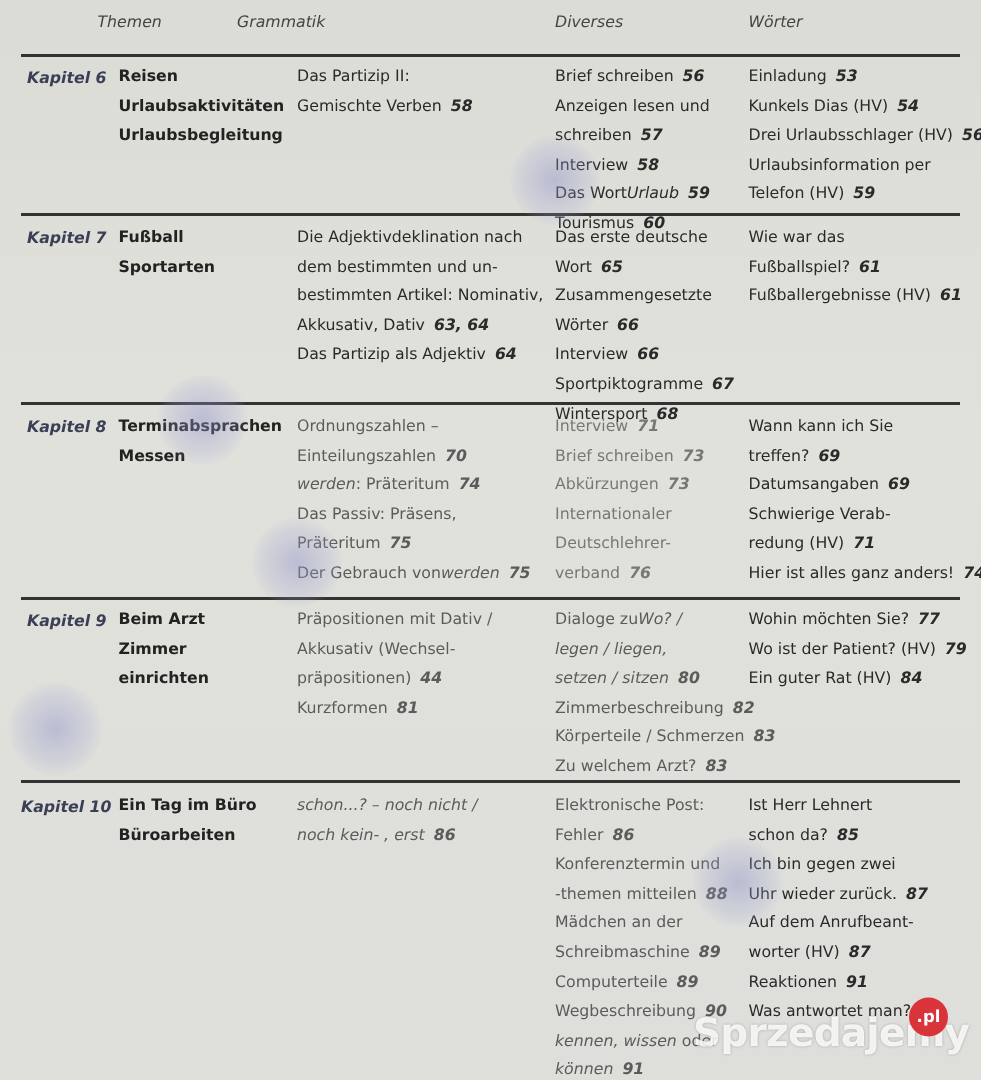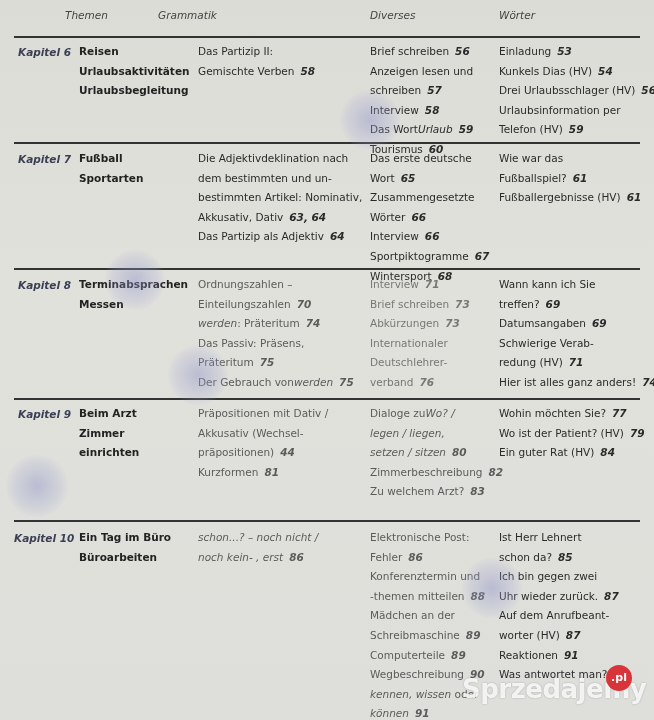--- a/index.html
+++ b/index.html
@@ -139,20 +139,21 @@
           <div><span>Präpositionen mit Dativ /</span></div>
           <div><span>Akkusativ (Wechsel-</span></div>
           <div><span>präpositionen)</span><span class="pg">44</span></div>
           <div><span>Kurzformen</span><span class="pg">81</span></div>
         </div>
         <div class="col faded" style="left: 370px; top: 404px;">
           <div><span>Dialoge zu</span><span class="it">Wo? /</span></div>
           <div><span class="it">legen / liegen,</span></div>
           <div><span class="it">setzen / sitzen</span><span class="pg">80</span></div>
           <div><span>Zimmerbeschreibung</span><span class="pg">82</span></div>
+          <div><span>Körperteile / Schmerzen</span><span class="pg">83</span></div>
           <div><span>Zu welchem Arzt?</span><span class="pg">83</span></div>
         </div>
         <div class="col" style="left: 499px; top: 404px;">
           <div><span>Wohin möchten Sie?</span><span class="pg">77</span></div>
           <div><span>Wo ist der Patient? (HV)</span><span class="pg">79</span></div>
           <div><span>Ein guter Rat (HV)</span><span class="pg">84</span></div>
         </div>
       </div>
       <div>
         <div class="kap" style="left: 14px; top: 532px;">Kapitel 10</div>

